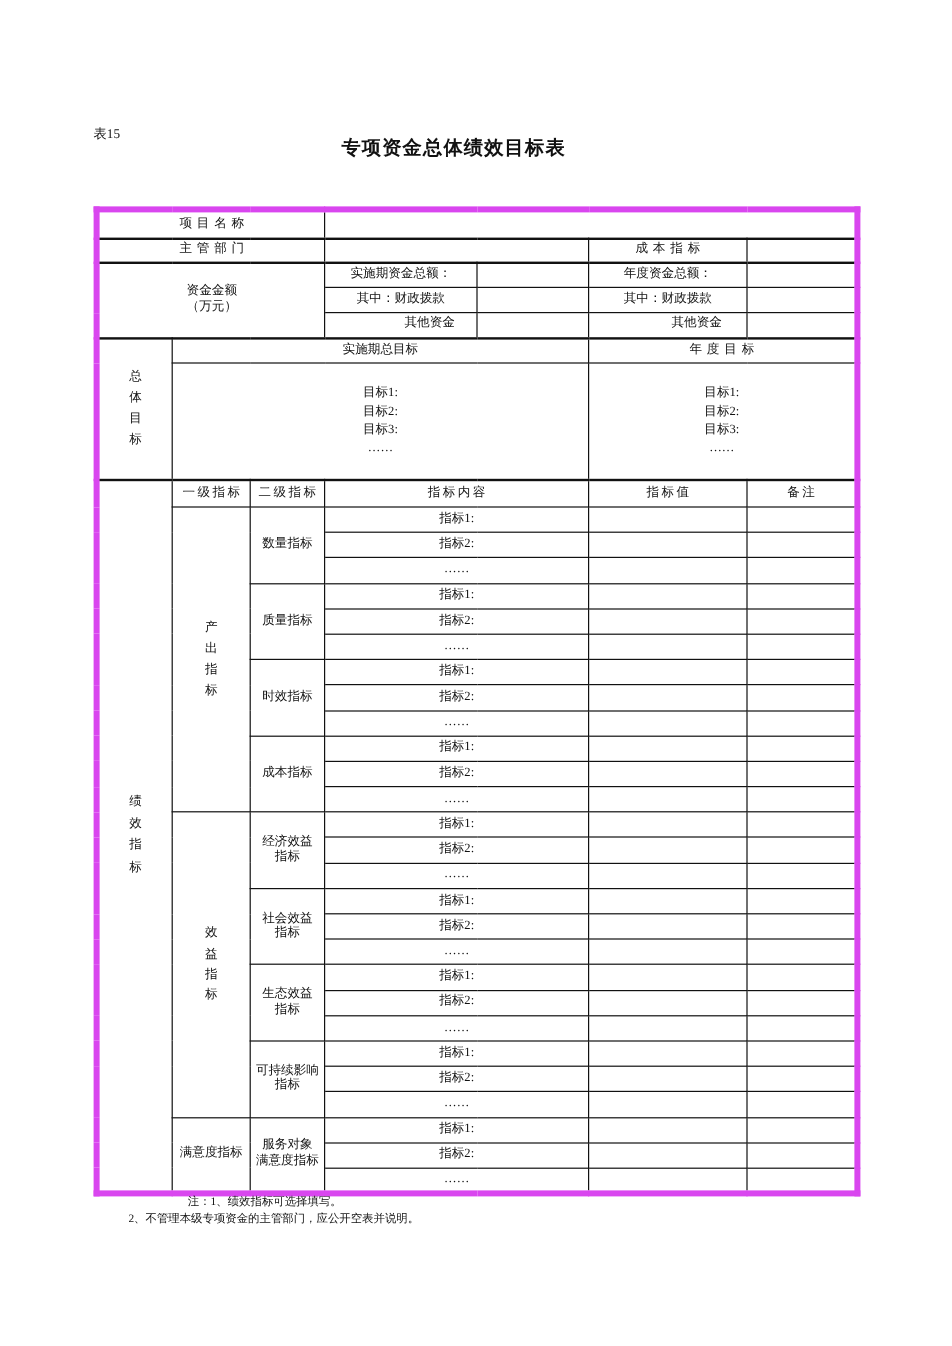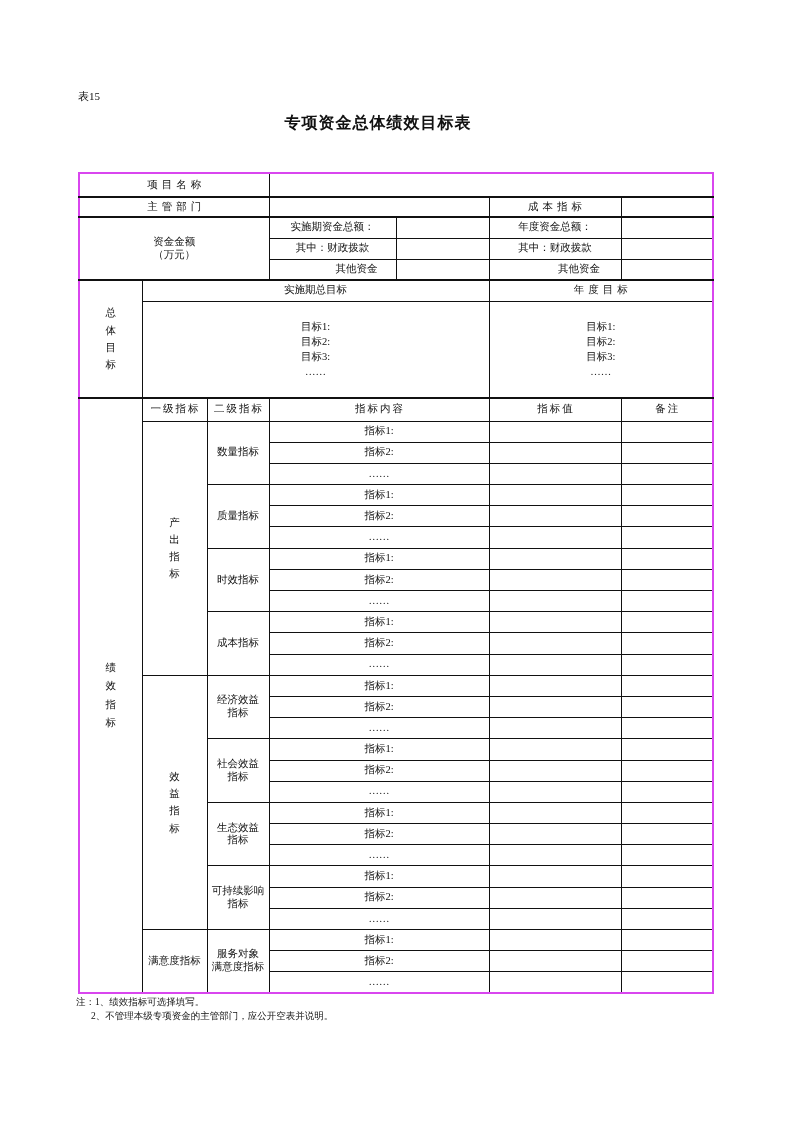--- a/index.html
+++ b/index.html
@@ -1,28 +1,28 @@
 <!DOCTYPE html>
 <html><head>
 <meta charset="utf-8">
 <style>
   html,body{margin:0;padding:0;background:#ffffff;}
   .page{
     position:relative;width:793px;height:1122px;background:#ffffff;
     font-family:"Liberation Serif","DejaVu Serif",serif;color:#111;
   }
-  .tag{position:absolute;left:78px;top:89px;font-size:11px;}
+  .tag{position:absolute;left:78px;top:104px;font-size:11px;}
   .title{position:absolute;left:0;top:113px;width:756px;text-align:center;
     font-size:16px;font-weight:bold;letter-spacing:1px;}
   table.form{
     position:absolute;left:78px;top:172px;width:634px;
     border-collapse:collapse;table-layout:fixed;
     font-size:10.5px;line-height:1.2;
   }
-  table.form{border:2px solid #d946ef;}
+  table.form{border:5px solid #d946ef;}
   table.form td{border:1px solid #111;padding:0;text-align:center;vertical-align:middle;overflow:hidden;}
   
   tr.r1 td{border-bottom-width:2px;}
   tr.r2 td{border-bottom-width:2px;}
   tr.r5 td{border-bottom-width:2px;padding-left:48px;}
   td.bb2{border-bottom-width:2px !important;}
   tr.goalsrow td{border-bottom-width:2px;}
   
   tr.r1{height:24px;} tr.r2{height:20px;}
   tr.r3,tr.r4,tr.r5{height:21px;}
@@ -31,21 +31,21 @@
   
   .sp{letter-spacing:4px;text-indent:4px;}
   .sp2{letter-spacing:2px;text-indent:2px;}
   .pre{white-space:pre-line;}
   .vlab{white-space:pre-line;line-height:1.65;}
   .lab-l{text-align:left;padding-left:8px;}
   .lab-r{text-align:right;padding-right:6px;}
   .lab-rf{text-align:right;padding-right:26px;}
   .goals{text-align:left;padding-left:12px;white-space:pre-line;line-height:1.45;}
   .item{text-align:left;padding-left:11px;}
-  .notes{position:absolute;left:76px;top:995px;font-size:9.5px;line-height:14px;}
+  .notes{position:absolute;left:92px;top:995px;font-size:9.5px;line-height:14px;text-align:center;}
   .notes .n2{padding-left:15px;}
 </style>
 </head>
 <body>
 
 <div class="page">
   <div class="tag">表15</div>
   <div class="title">专项资金总体绩效目标表</div>
 
   <table class="form">

